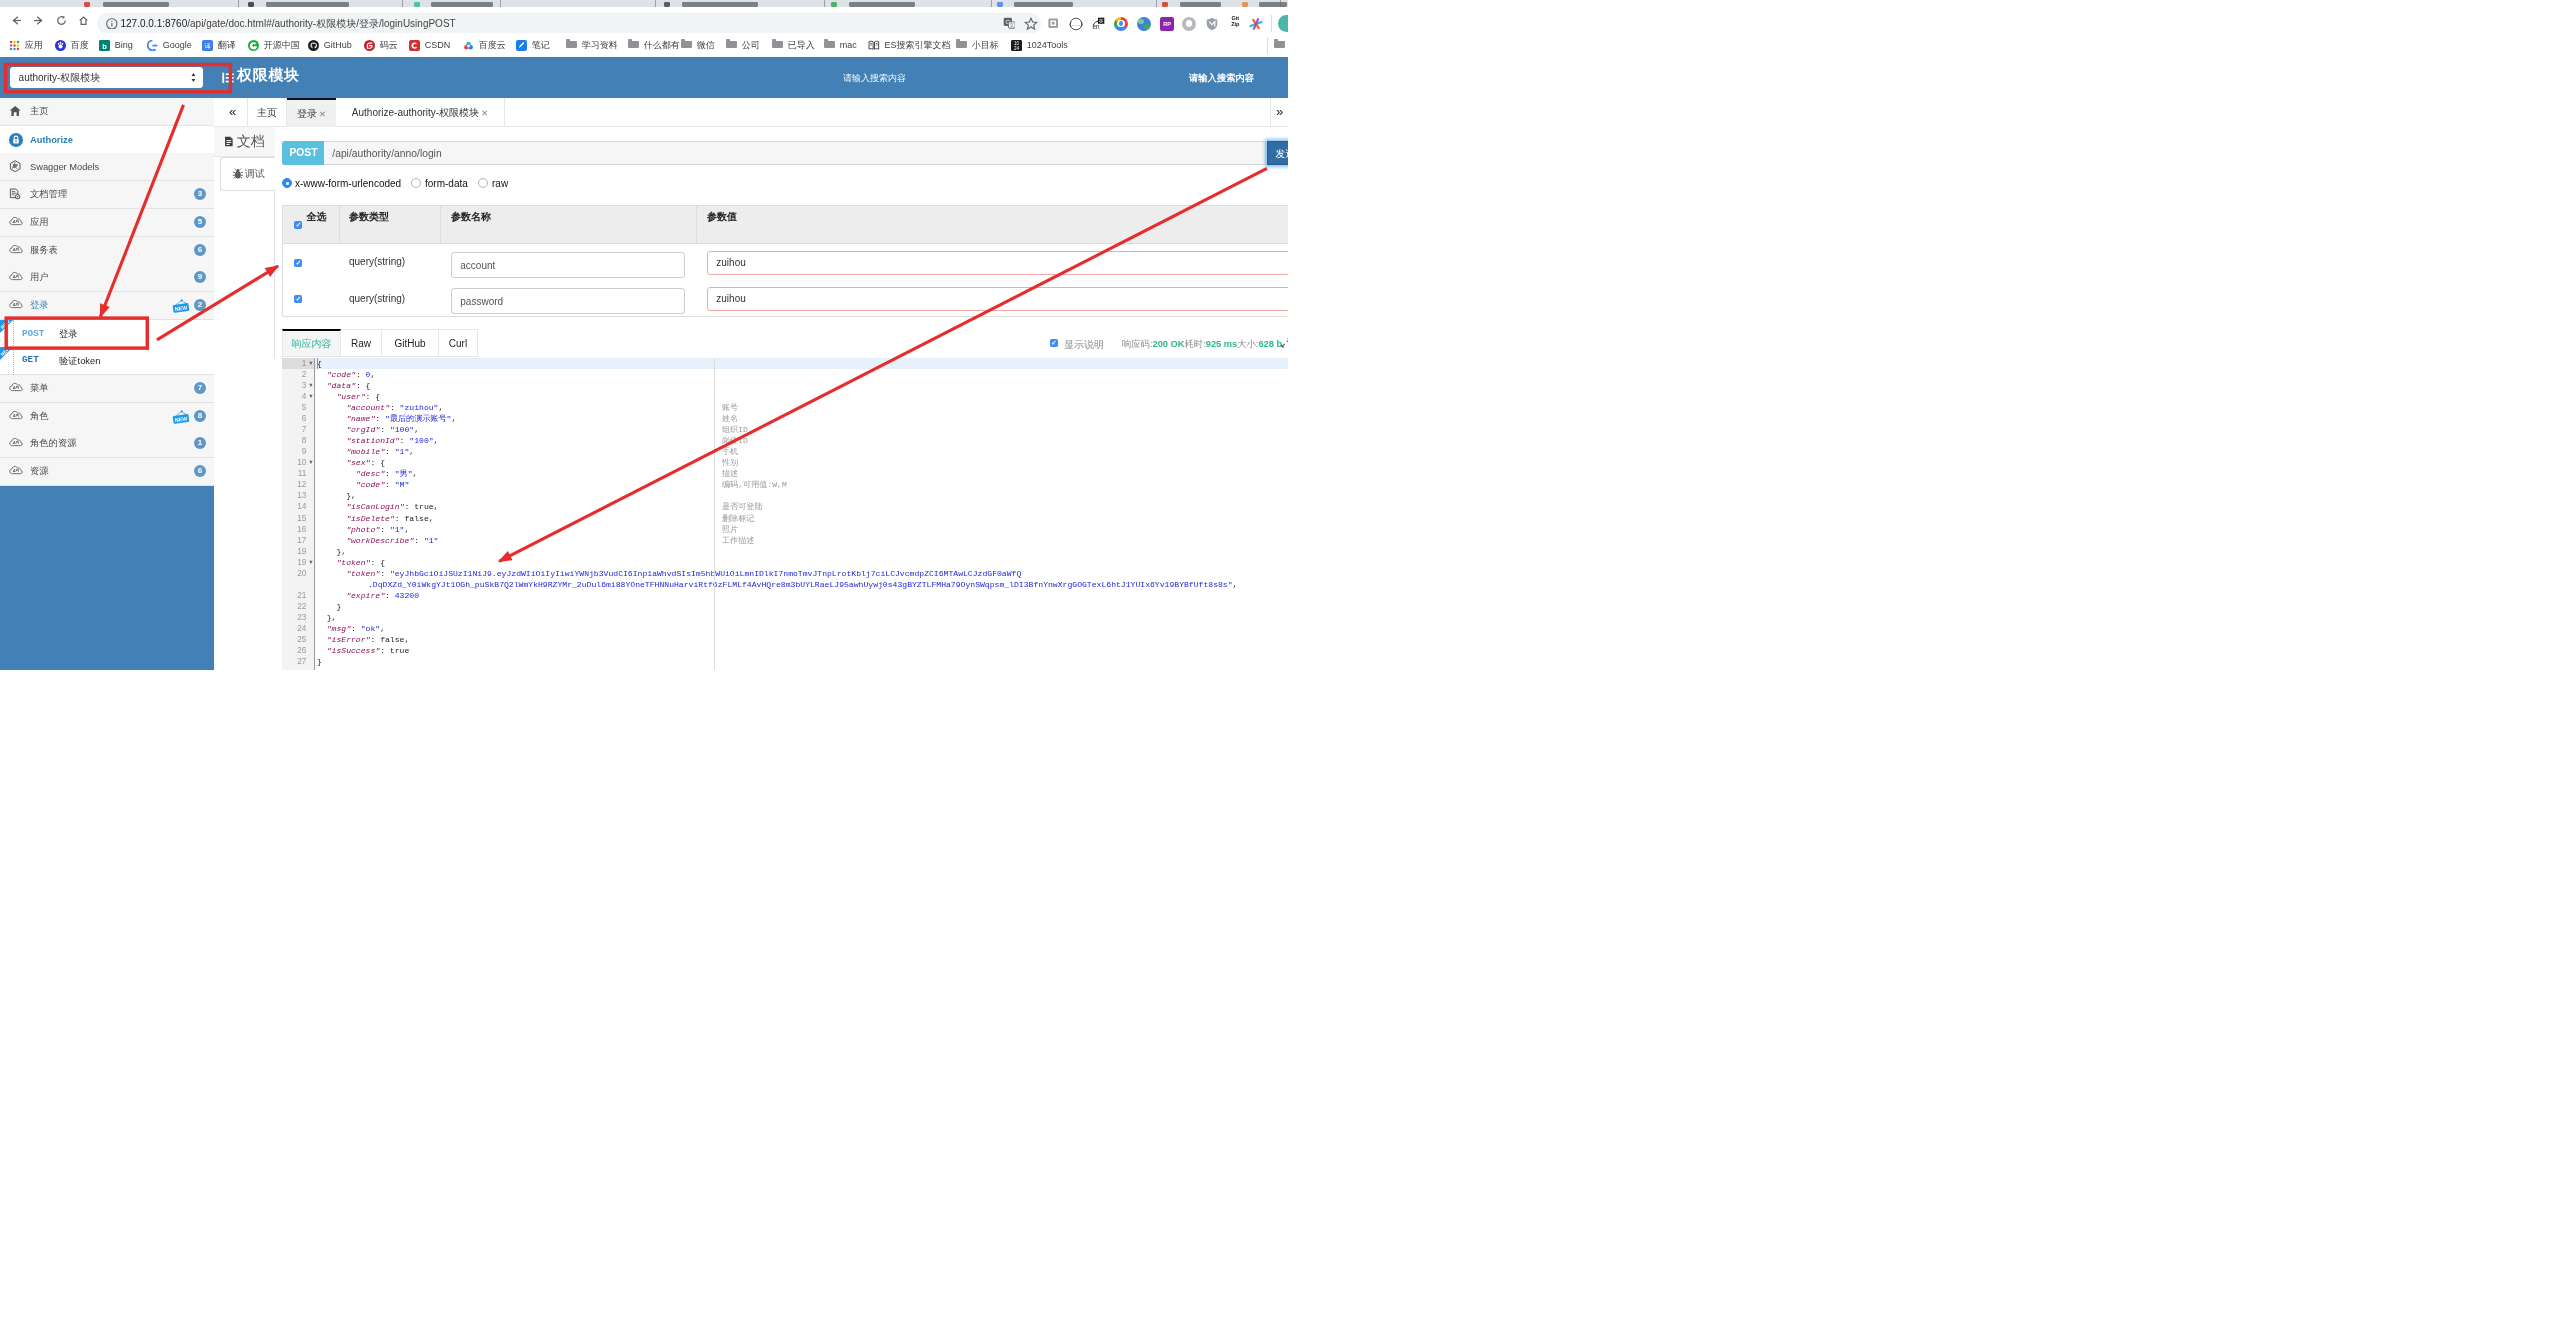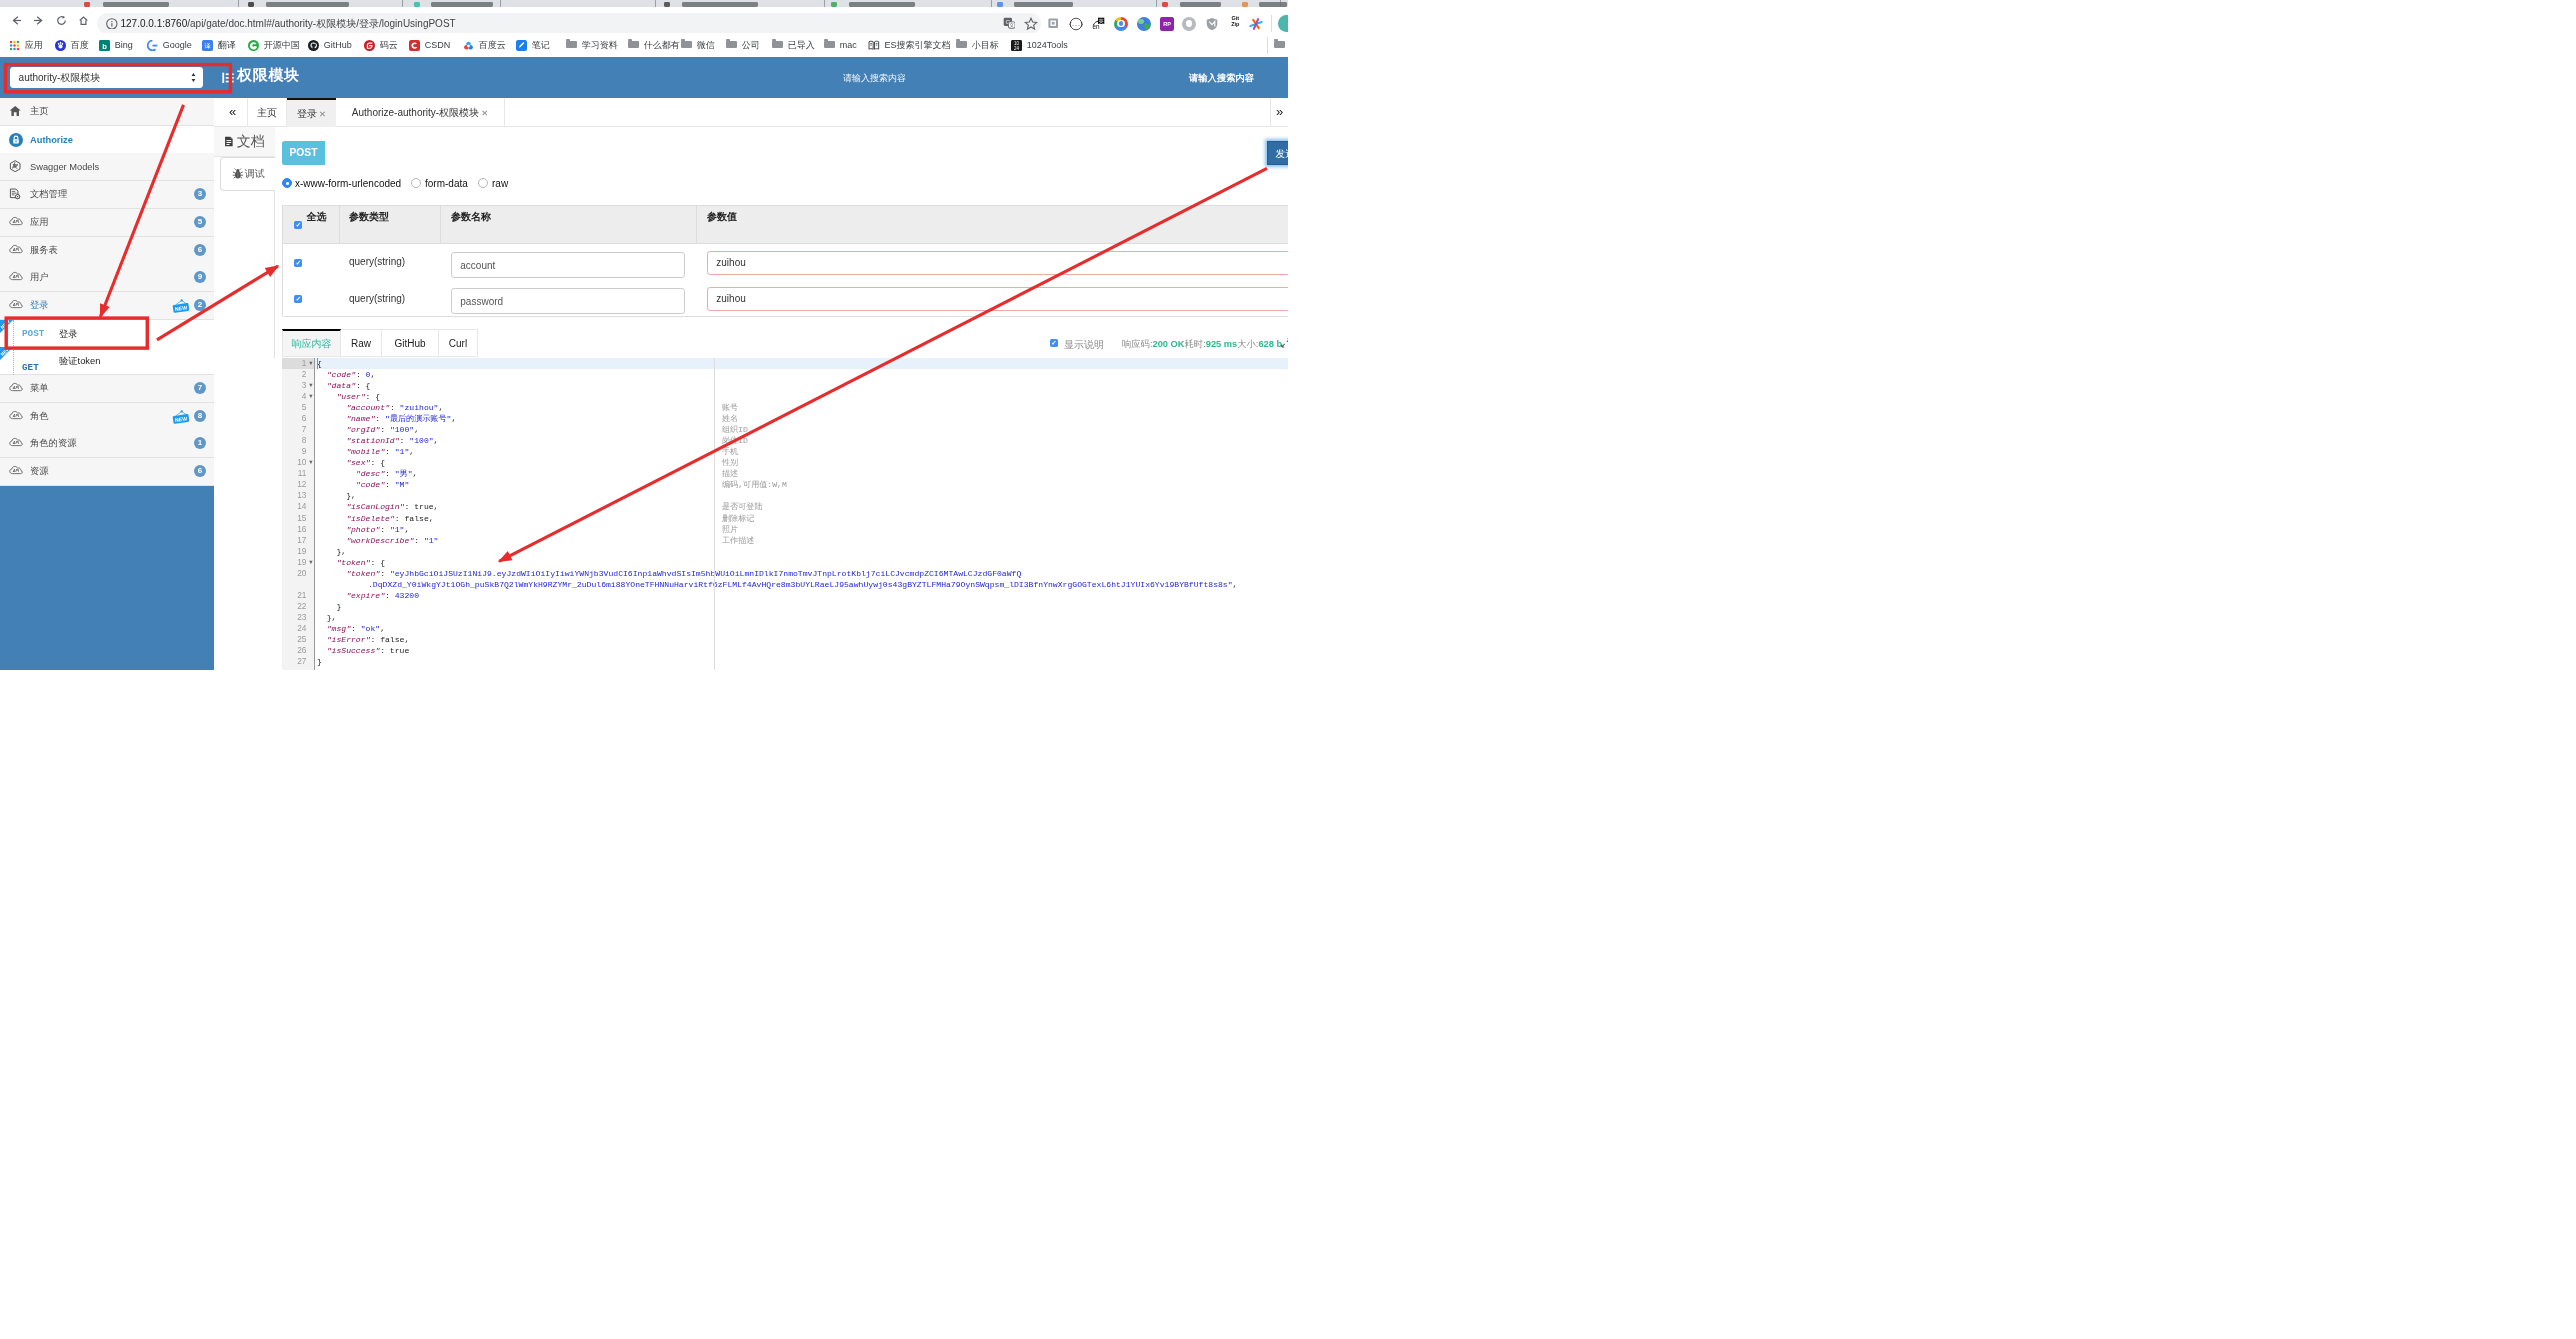--- a/index.html
+++ b/index.html
@@ -419,21 +419,21 @@
 <div style="position:absolute;left:0;top:0;width:0;height:0;border-top:13px solid #1e9bea;border-right:13px solid transparent"></div>
 <div style="position:absolute;left:0.3px;top:2.1px;font-size:4.5px;color:#fff;transform:rotate(-45deg);font-weight:bold">NEW</div>
 <div style="position:absolute;left:12.8px;top:0;height:28px;border-left:0.7px dotted #9fb6cc"></div>
 <span style="position:absolute;left:22px;font-size:9.3px;font-weight:bold;color:#5fa8e0;font-family:'Liberation Mono',monospace;top:8.3px">POST</span>
 <span style="position:absolute;left:59px;font-size:9.3px;color:#222;top:8.3px">登录</span>
     </div>
     <div class="mrow white" style="top:347px;height:28px">
 <div style="position:absolute;left:0;top:0;width:0;height:0;border-top:13px solid #1e9bea;border-right:13px solid transparent"></div>
 <div style="position:absolute;left:0.3px;top:2.1px;font-size:4.5px;color:#fff;transform:rotate(-45deg);font-weight:bold">NEW</div>
 <div style="position:absolute;left:12.8px;top:0;height:28px;border-left:0.7px dotted #9fb6cc"></div>
-<span style="position:absolute;left:22px;font-size:9.3px;font-weight:bold;color:#2f6eb3;font-family:'Liberation Mono',monospace;top:15px">GET</span>
+<span style="position:absolute;left:22px;font-size:9.3px;font-weight:bold;color:#2f6eb3;font-family:'Liberation Mono',monospace;top:7px">GET</span>
 <span style="position:absolute;left:59px;font-size:9.3px;color:#222;top:8.3px">验证token</span>
     </div>
     <div class="mrow" style="top:375px">
       <span class="mic"><svg width="14" height="9.7" viewBox="0 0 20 14" style="">
           <path d="M5 12.5 C2.5 12.5 1 11 1 9 C1 7.2 2.3 6 4 5.8 C4.3 3.6 6.1 2 8.3 2 C10.1 2 11.6 3 12.3 4.6 C12.7 4.4 13.2 4.3 13.7 4.3 C15.6 4.3 17 5.7 17 7.5 C17 7.6 17 7.7 17 7.8 C18.2 8.1 19 9.1 19 10.3 C19 11.5 18 12.5 16.5 12.5 Z" stroke="#555" stroke-width="1.2" fill="none"></path>
           <text x="10" y="10.5" font-size="5.5" font-style="italic" font-weight="bold" fill="#555" text-anchor="middle" font-family="Liberation Sans">API</text>
         </svg></span>
       <span class="mtxt">菜单</span>
       <div class="badge" style="top:6.6px">7</div>
     </div>
@@ -488,20 +488,21 @@
           </svg>文档</div>
 </div>
 <div id="vdbg"><svg width="11.7" height="11.7" viewBox="0 0 17 17" style="margin-right:1.4px">
           <ellipse cx="8.5" cy="10" rx="4.2" ry="5.2" fill="#555"></ellipse>
           <circle cx="8.5" cy="4" r="2.4" fill="#555"></circle>
           <path d="M5.5 2.5 L3.8 0.8 M11.5 2.5 L13.2 0.8 M4.5 7 L1.2 5.8 M12.5 7 L15.8 5.8 M4.3 10.5 L1 10.5 M12.7 10.5 L16 10.5 M4.8 13 L2.2 15 M12.2 13 L14.8 15" stroke="#555" stroke-width="1.3" fill="none"></path>
           <path d="M8.5 6 V14" stroke="#888" stroke-width="0.8"></path>
         </svg>调试</div>
 <div id="panel">
 <div id="postchip">POST</div>
+        <div id="urlfield">/api/authority/anno/login</div>
         <div id="sendbtn">发送</div>
         <div class="radio sel" style="left:68px;top:80px"></div>
         <div class="rlab" style="left:81px;top:80px">x-www-form-urlencoded</div>
         <div class="radio" style="left:197px;top:80px"></div>
         <div class="rlab" style="left:211px;top:80px">form-data</div>
         <div class="radio" style="left:264px;top:80px"></div>
         <div class="rlab" style="left:278px;top:80px">raw</div>
         <div id="ptable">
           <div id="phead"></div>
           <div class="pcol" style="left:56px"></div>

